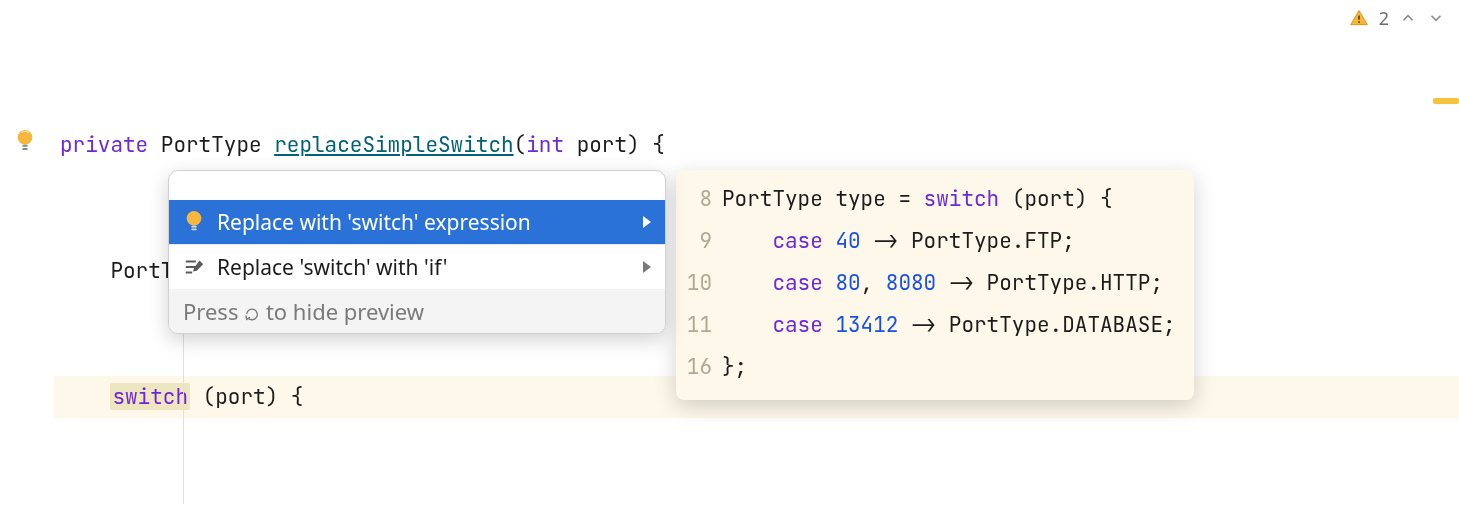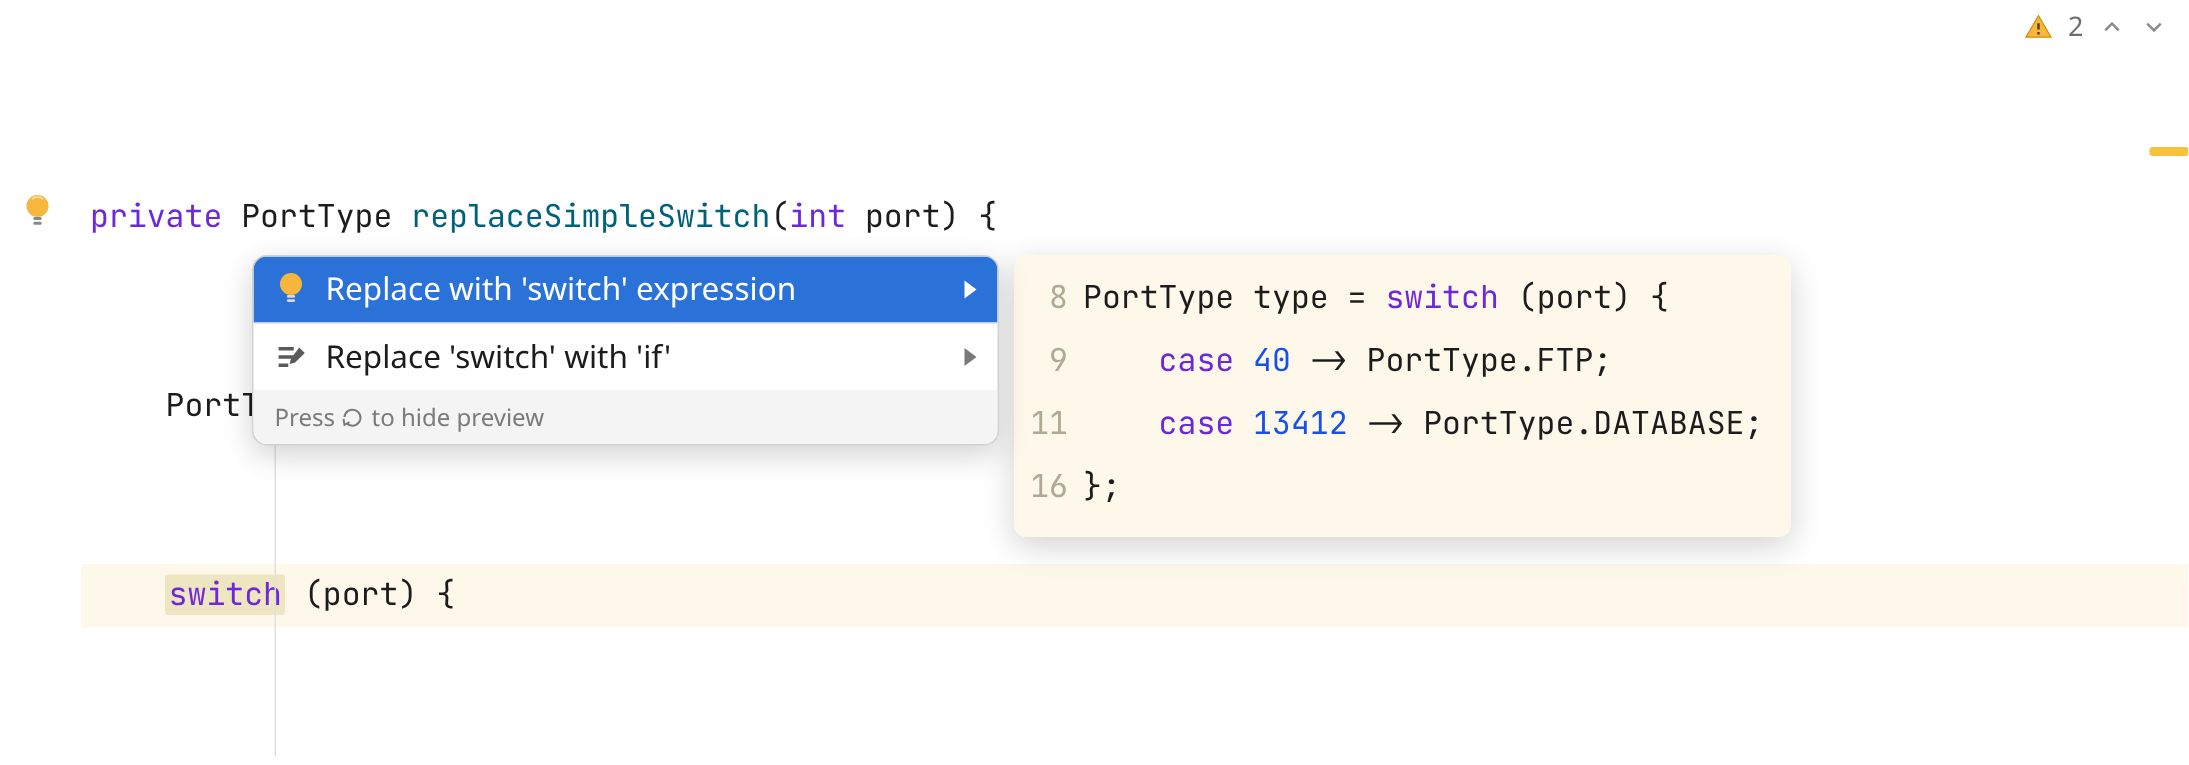--- a/index.html
+++ b/index.html
@@ -29,21 +29,21 @@
     left: 54px; right: 0; top: 40px;
     line-height: 42px;
     white-space: pre;
   }
   .code-line { padding-left: 6px; }
   .hl-line {
     background: #fdf8ea;
   }
   .kw { color: #6d28d9; }
   .num { color: #1750eb; }
-  .method { color: #00627a; }
+  .method { color: #00627a; text-decoration: underline; }
   .switch-box {
     background: #eee5c1;
     padding: 0 2px;
     border-radius: 2px;
   }
   
   .insp {
     position: absolute;
     top: 6px; right: 14px;
     display: flex;
@@ -71,27 +71,28 @@
     display: flex;
     align-items: center;
     gap: 12px;
     padding: 8px 14px 8px 14px;
     font-size: 21px;
     min-height: 42px;
   }
   .popup-item.selected {
     background: #2a72d8;
     color: #ffffff;
+    margin-top: 29px;
   }
   .popup-item .label { flex: 1; }
   .popup-sep { height:1px; background:#e8e8e8; }
   .popup-footer {
     background: #f4f4f4;
     color: #7a7a7a;
-    font-size: 16px;
+    font-size: 22px;
     padding: 7px 14px;
   }
   .tri {
     width: 0; height: 0;
     border-top: 6px solid transparent;
     border-bottom: 6px solid transparent;
   }
   .tri.white { border-left: 8px solid #ffffff; }
   .tri.gray  { border-left: 8px solid #7a7a7a; }
   
@@ -216,20 +217,24 @@
 <div class="preview">
   <div class="preview-row">
     <span class="preview-ln">8</span>
     <span><span>PortType type = </span><span class="kw">switch</span><span> (port) {</span></span>
   </div>
   <div class="preview-row">
     <span class="preview-ln">9</span>
     <span><span>    </span><span class="kw">case </span><span class="num">40</span><span> -&gt; PortType.FTP;</span></span>
   </div>
   <div class="preview-row">
+    <span class="preview-ln">10</span>
+    <span><span>    </span><span class="kw">case </span><span class="num">80</span><span>, </span><span class="num">8080</span><span> -&gt; PortType.HTTP;</span></span>
+  </div>
+  <div class="preview-row">
     <span class="preview-ln">11</span>
     <span><span>    </span><span class="kw">case </span><span class="num">13412</span><span> -&gt; PortType.DATABASE;</span></span>
   </div>
   <div class="preview-row">
     <span class="preview-ln">16</span>
     <span><span>};</span></span>
   </div>
 </div>
 
 </body></html>

